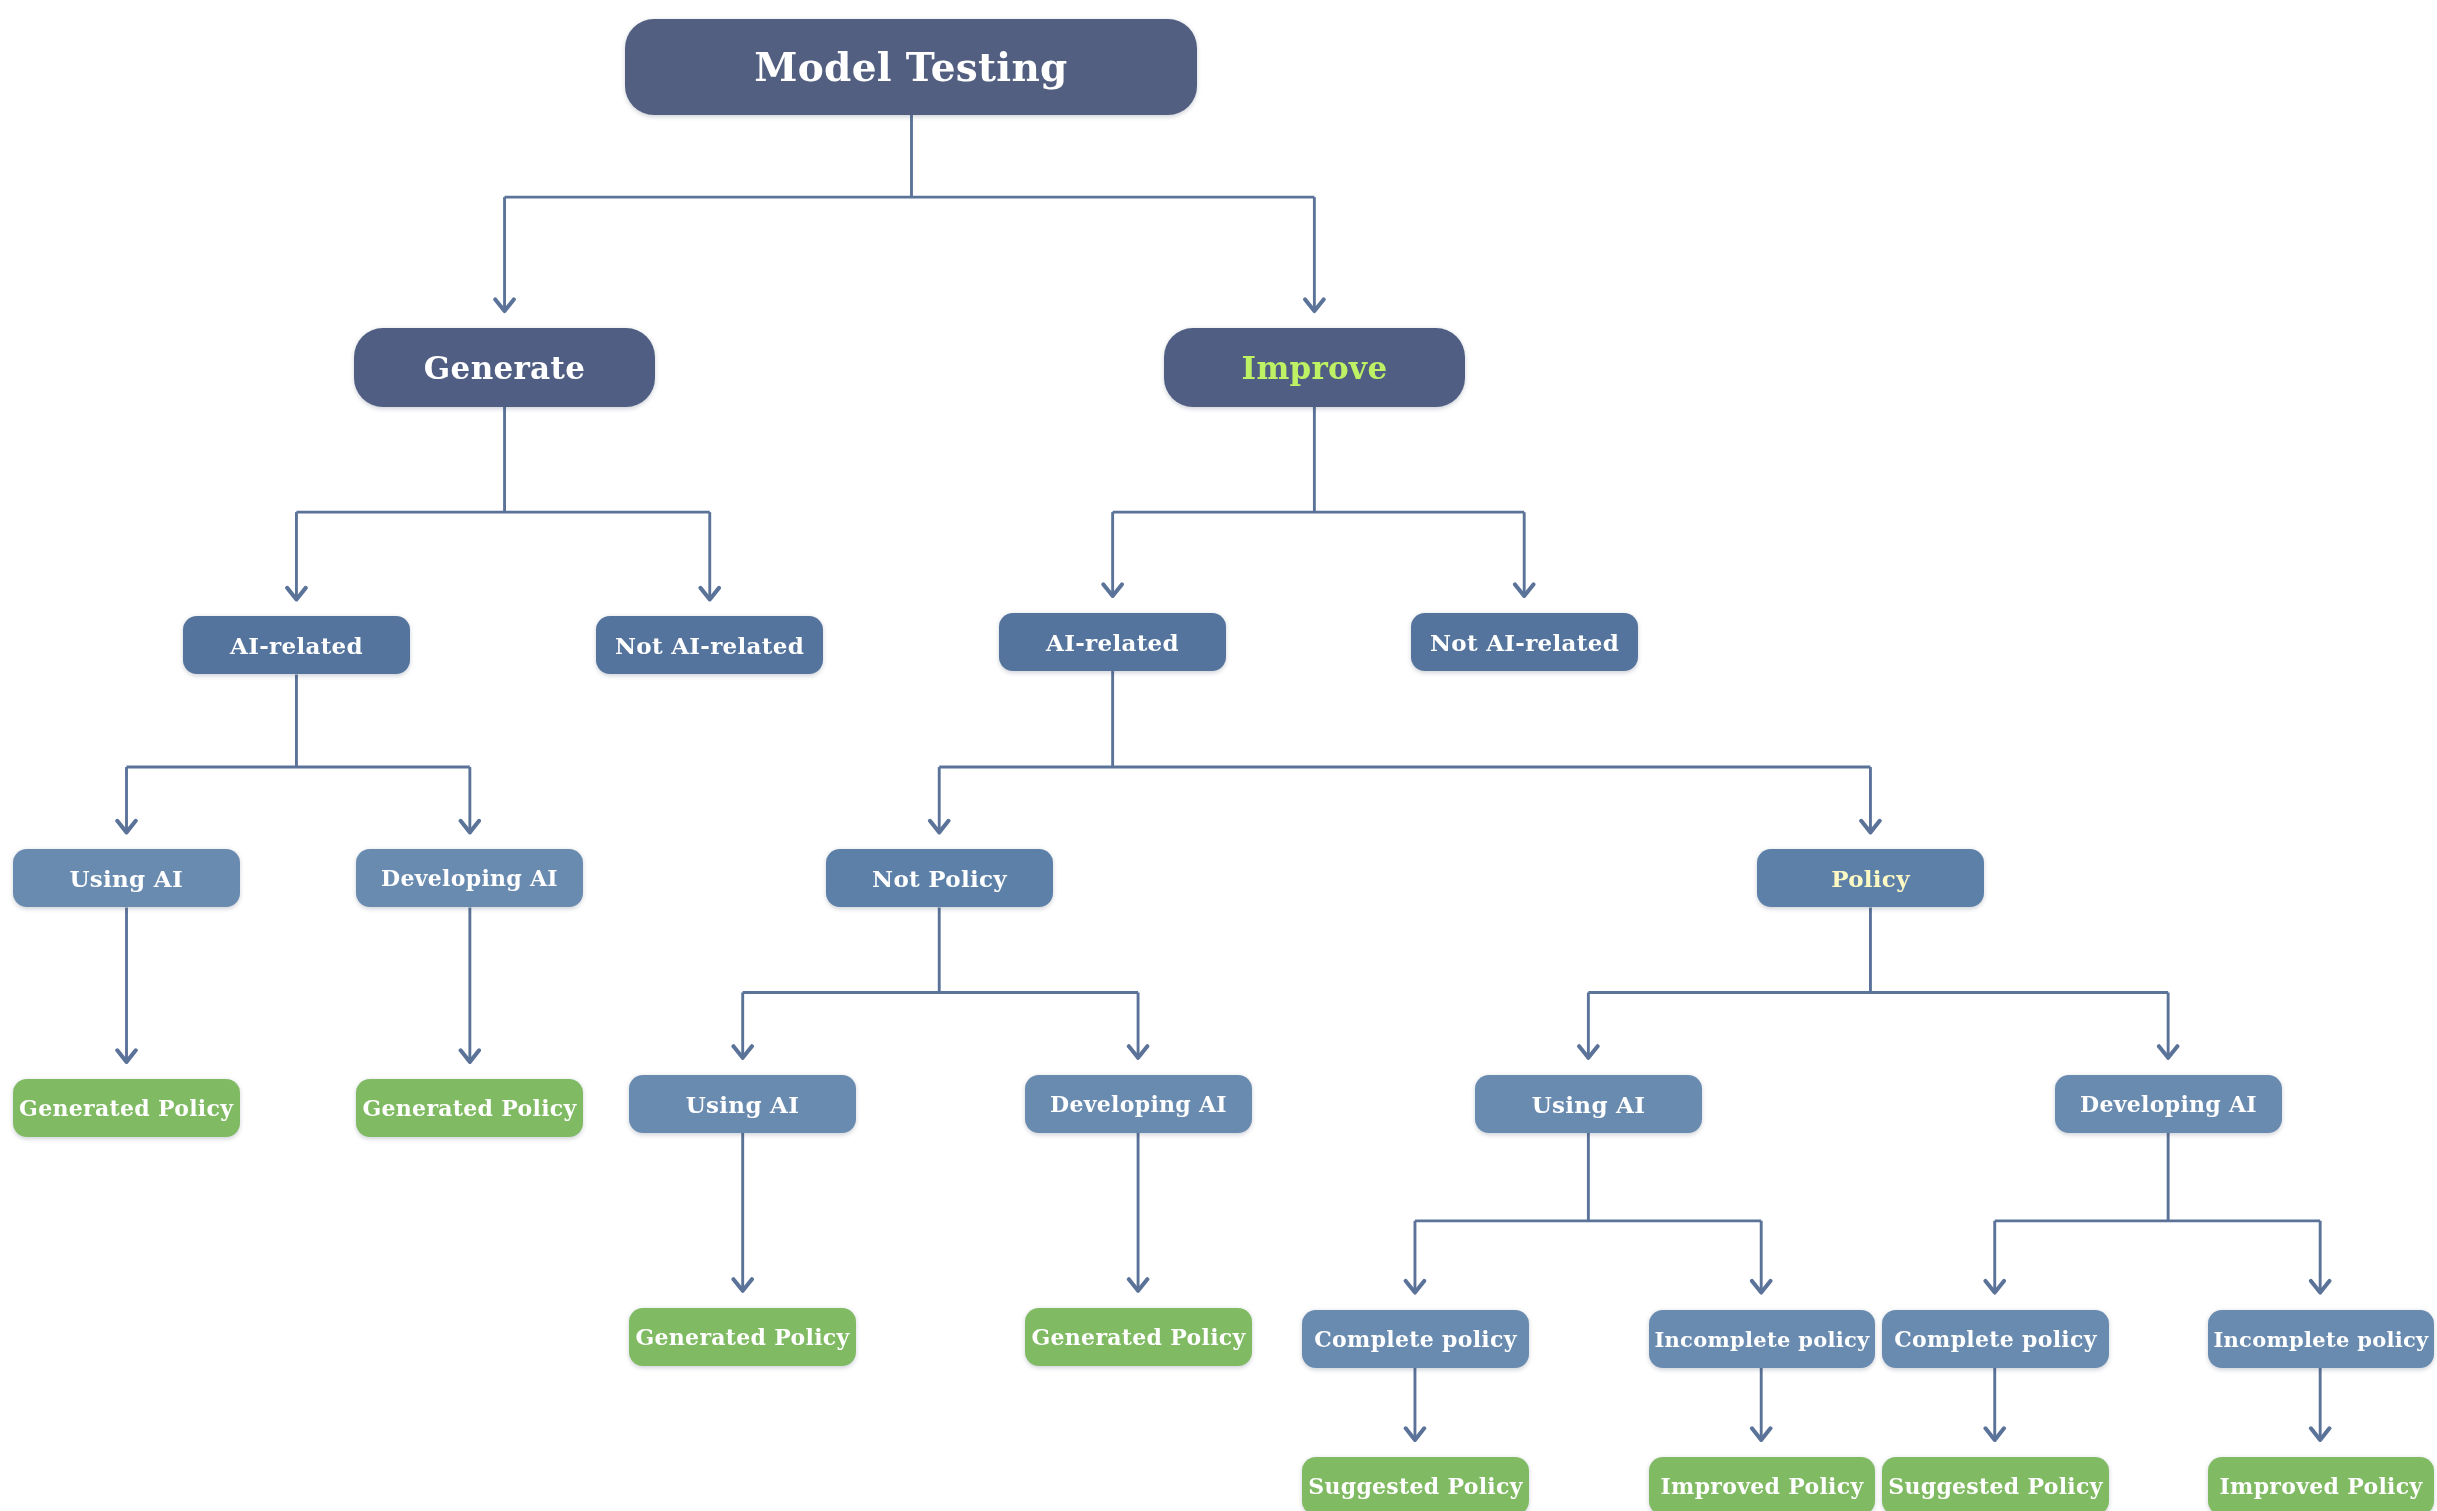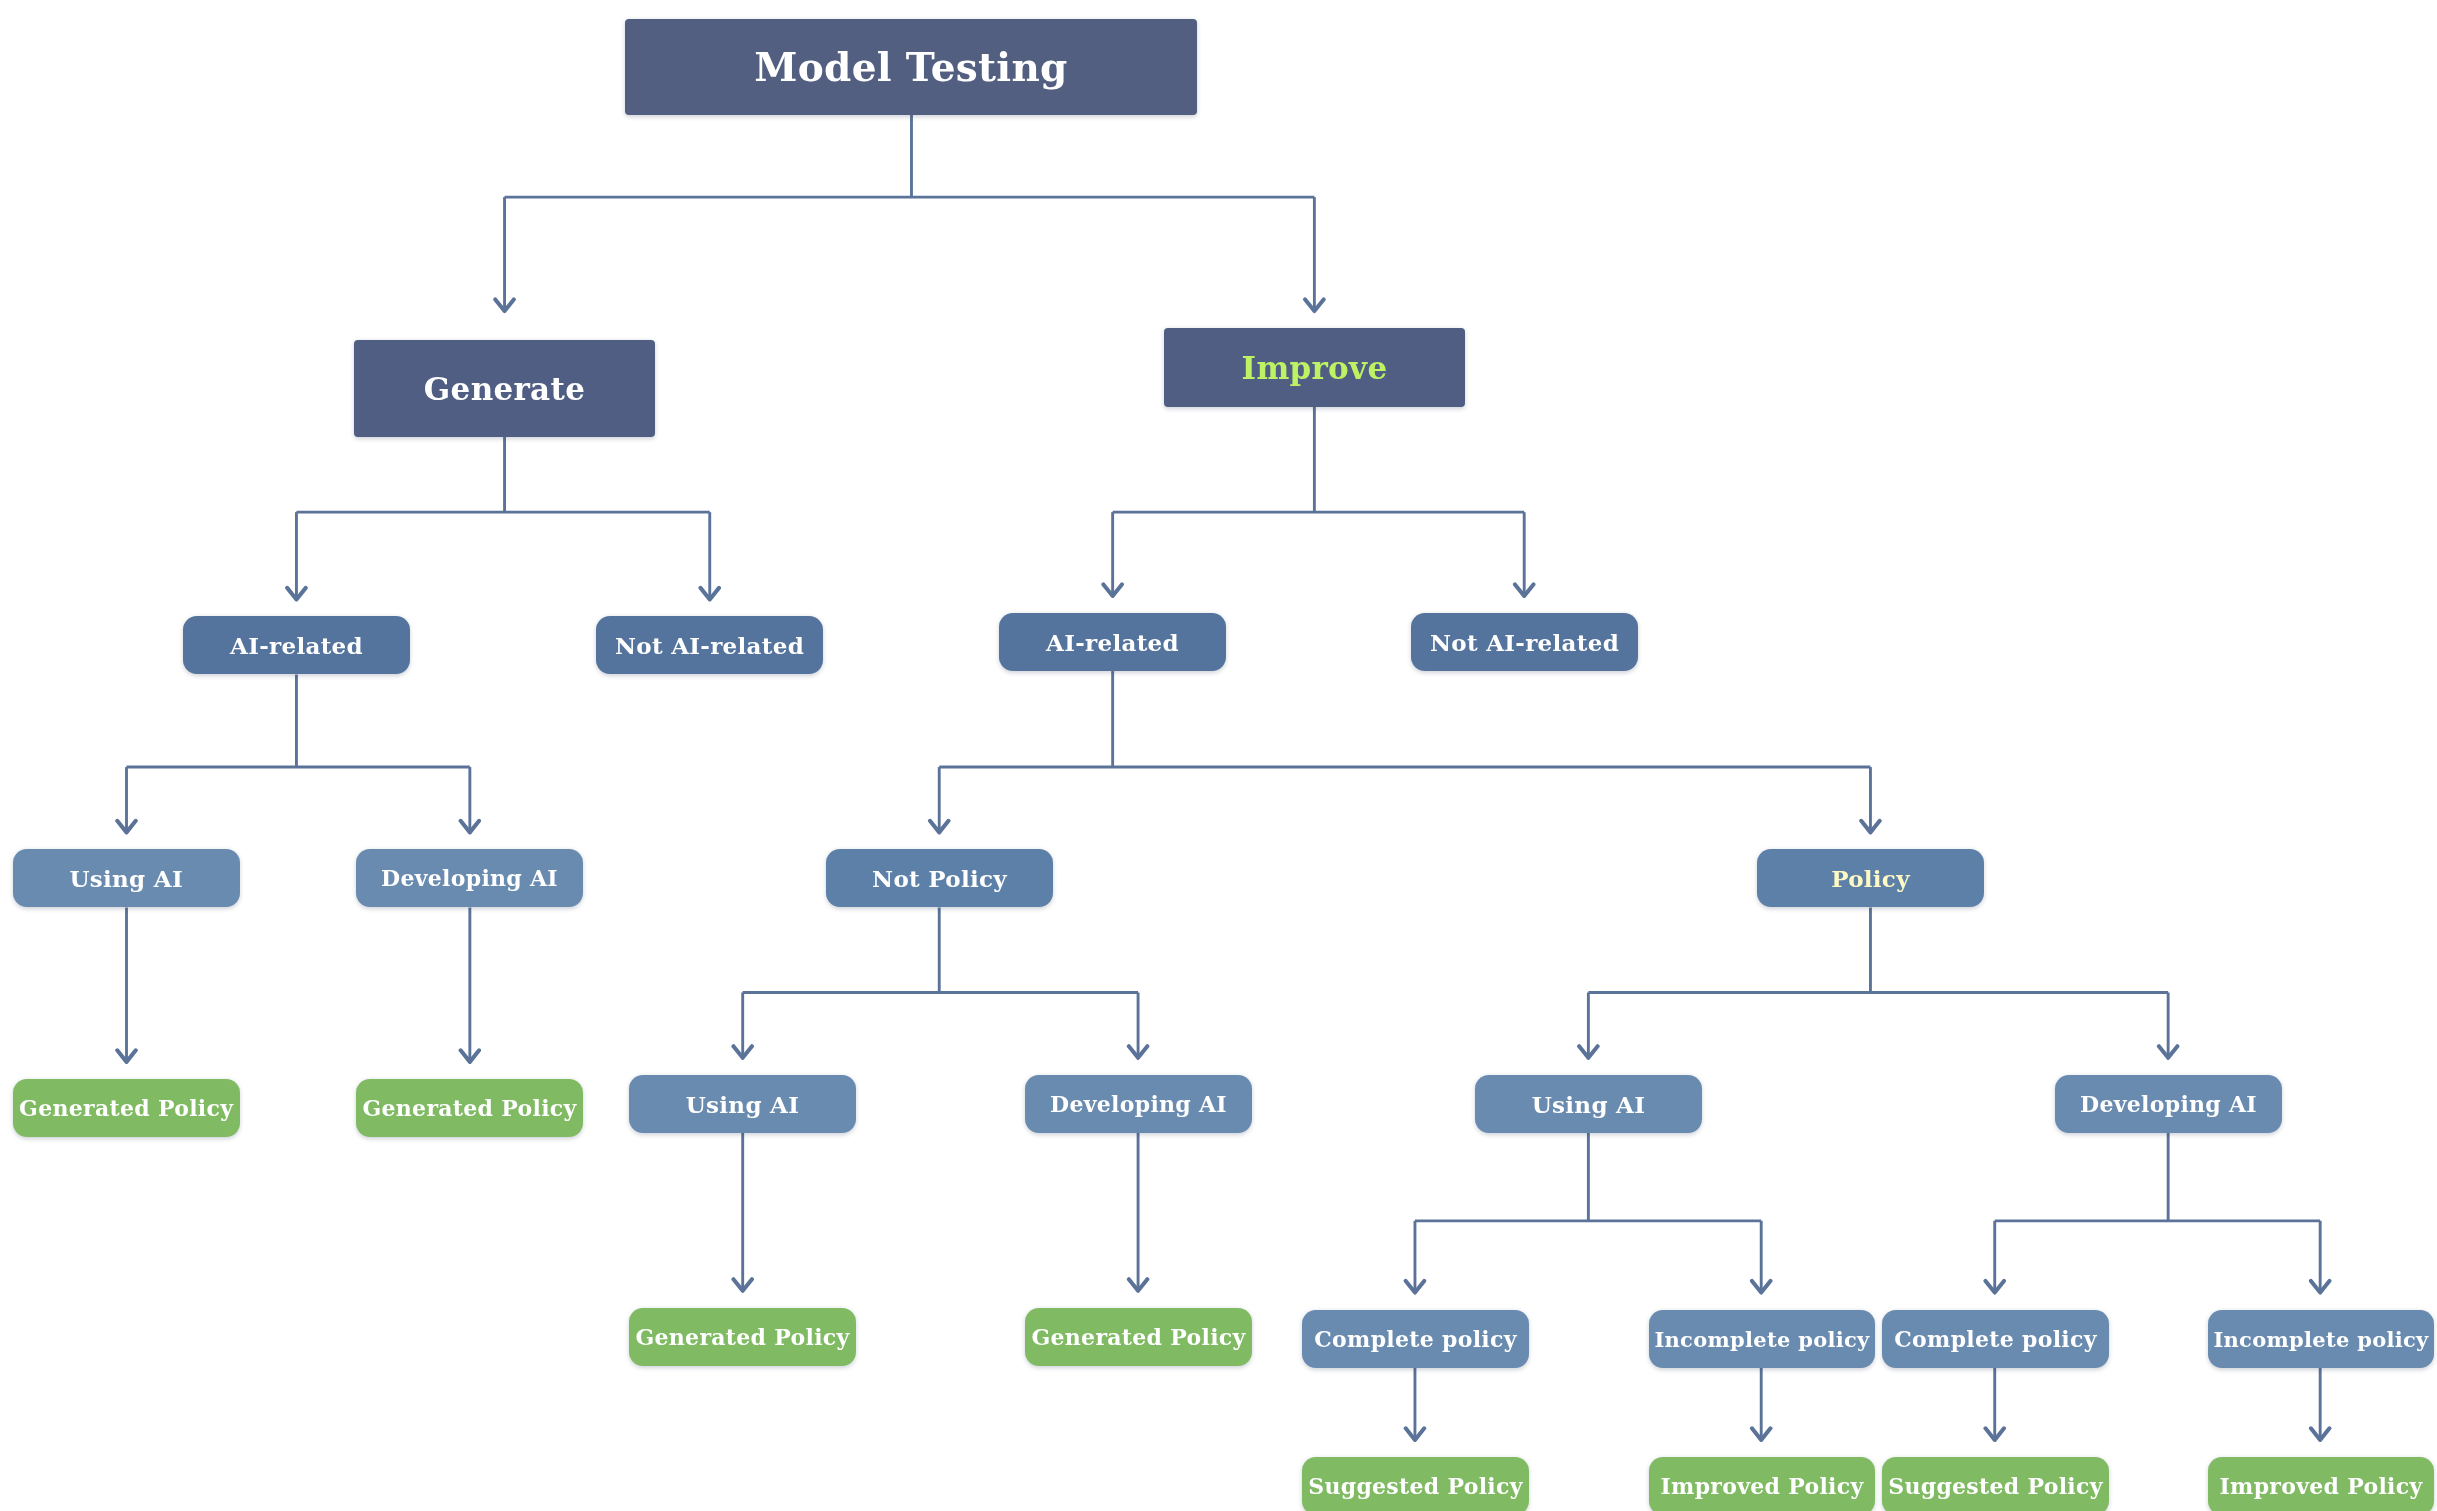--- a/index.html
+++ b/index.html
@@ -29,21 +29,21 @@
     justify-content: center;
     color: #ffffff;
     font-weight: bold;
     white-space: nowrap;
     text-align: center;
     border-radius: 14px;
     box-shadow: 0 1.7px 4.6px rgba(40,55,80,0.22);
     letter-spacing: 0.3px;
   }
   .role-root, .role-branch {
-    border-radius: 4px;
+    border-radius: 29px;
   }
 </style>
 </head>
 <body>
 
 <div id="canvas">
   <svg id="wires" viewBox="0 0 4216 2614" xmlns="http://www.w3.org/2000/svg">
     <defs>
       <marker id="arrow" markerUnits="userSpaceOnUse" markerWidth="48" markerHeight="44" refX="24" refY="20" orient="auto">
         <path d="M5,4 L25,20 L5,36" fill="none" stroke-width="7" stroke-linecap="round" stroke-linejoin="round" stroke="#5b7399"></path>
@@ -89,21 +89,21 @@
       <line x1="3450" y1="2112" x2="4013" y2="2112" stroke="#5b7399" stroke-width="5"></line>
       <line x1="3450" y1="2112" x2="3450" y2="2235" stroke="#5b7399" stroke-width="5" marker-end="url(#arrow)"></line>
       <line x1="4013" y1="2112" x2="4013" y2="2235" stroke="#5b7399" stroke-width="5" marker-end="url(#arrow)"></line>
       <line x1="2447" y1="2366" x2="2447" y2="2490" stroke="#5b7399" stroke-width="5" marker-end="url(#arrow)"></line>
       <line x1="3046" y1="2366" x2="3046" y2="2490" stroke="#5b7399" stroke-width="5" marker-end="url(#arrow)"></line>
       <line x1="3450" y1="2366" x2="3450" y2="2490" stroke="#5b7399" stroke-width="5" marker-end="url(#arrow)"></line>
       <line x1="4013" y1="2366" x2="4013" y2="2490" stroke="#5b7399" stroke-width="5" marker-end="url(#arrow)"></line>
     </svg>
 
 <div class="node role-root" style="left: 625px; top: 19px; width: 572px; height: 96px; font-size: 39px; background: rgb(82, 95, 128); color: rgb(255, 255, 255);">Model Testing</div>
-    <div class="node role-branch" style="left: 354px; top: 340px; width: 301px; height: 97px; font-size: 31px; background: rgb(79, 94, 130); color: rgb(255, 255, 255);">Generate</div>
+    <div class="node role-branch" style="left: 354px; top: 328px; width: 301px; height: 79px; font-size: 31px; background: rgb(79, 94, 130); color: rgb(255, 255, 255);">Generate</div>
     <div class="node role-branch" style="left: 1164px; top: 328px; width: 301px; height: 79px; font-size: 31px; background: rgb(79, 94, 130); color: #bef264;">Improve</div>
     <div class="node role-category" style="left: 183px; top: 616px; width: 227px; height: 58px; font-size: 23px; background: rgb(84, 116, 157); color: rgb(255, 255, 255);">AI-related</div>
     <div class="node role-category" style="left: 596px; top: 616px; width: 227px; height: 58px; font-size: 23px; background: rgb(84, 116, 157); color: rgb(255, 255, 255);">Not AI-related</div>
     <div class="node role-category" style="left: 999px; top: 613px; width: 227px; height: 58px; font-size: 23px; background: rgb(84, 116, 157); color: rgb(255, 255, 255);">AI-related</div>
     <div class="node role-category" style="left: 1411px; top: 613px; width: 227px; height: 58px; font-size: 23px; background: rgb(84, 116, 157); color: rgb(255, 255, 255);">Not AI-related</div>
     <div class="node role-sub" style="left: 12.7px; top: 849px; width: 227px; height: 58px; font-size: 23px; background: rgb(106, 139, 176); color: rgb(255, 255, 255);">Using AI</div>
     <div class="node role-sub" style="left: 356px; top: 849px; width: 227px; height: 58px; font-size: 22px; background: rgb(106, 139, 176); color: rgb(255, 255, 255);">Developing AI</div>
     <div class="node role-mid" style="left: 826px; top: 849px; width: 227px; height: 58px; font-size: 23px; background: rgb(93, 128, 169); color: #ffffff;">Not Policy</div>
     <div class="node role-mid" style="left: 1757px; top: 849px; width: 227px; height: 58px; font-size: 23px; background: rgb(93, 128, 169); color: #fef9c3;">Policy</div>
     <div class="node role-outcome" style="left: 12.7px; top: 1079px; width: 227px; height: 58px; font-size: 22px; background: rgb(128, 187, 100); color: rgb(255, 255, 255);">Generated Policy</div>

